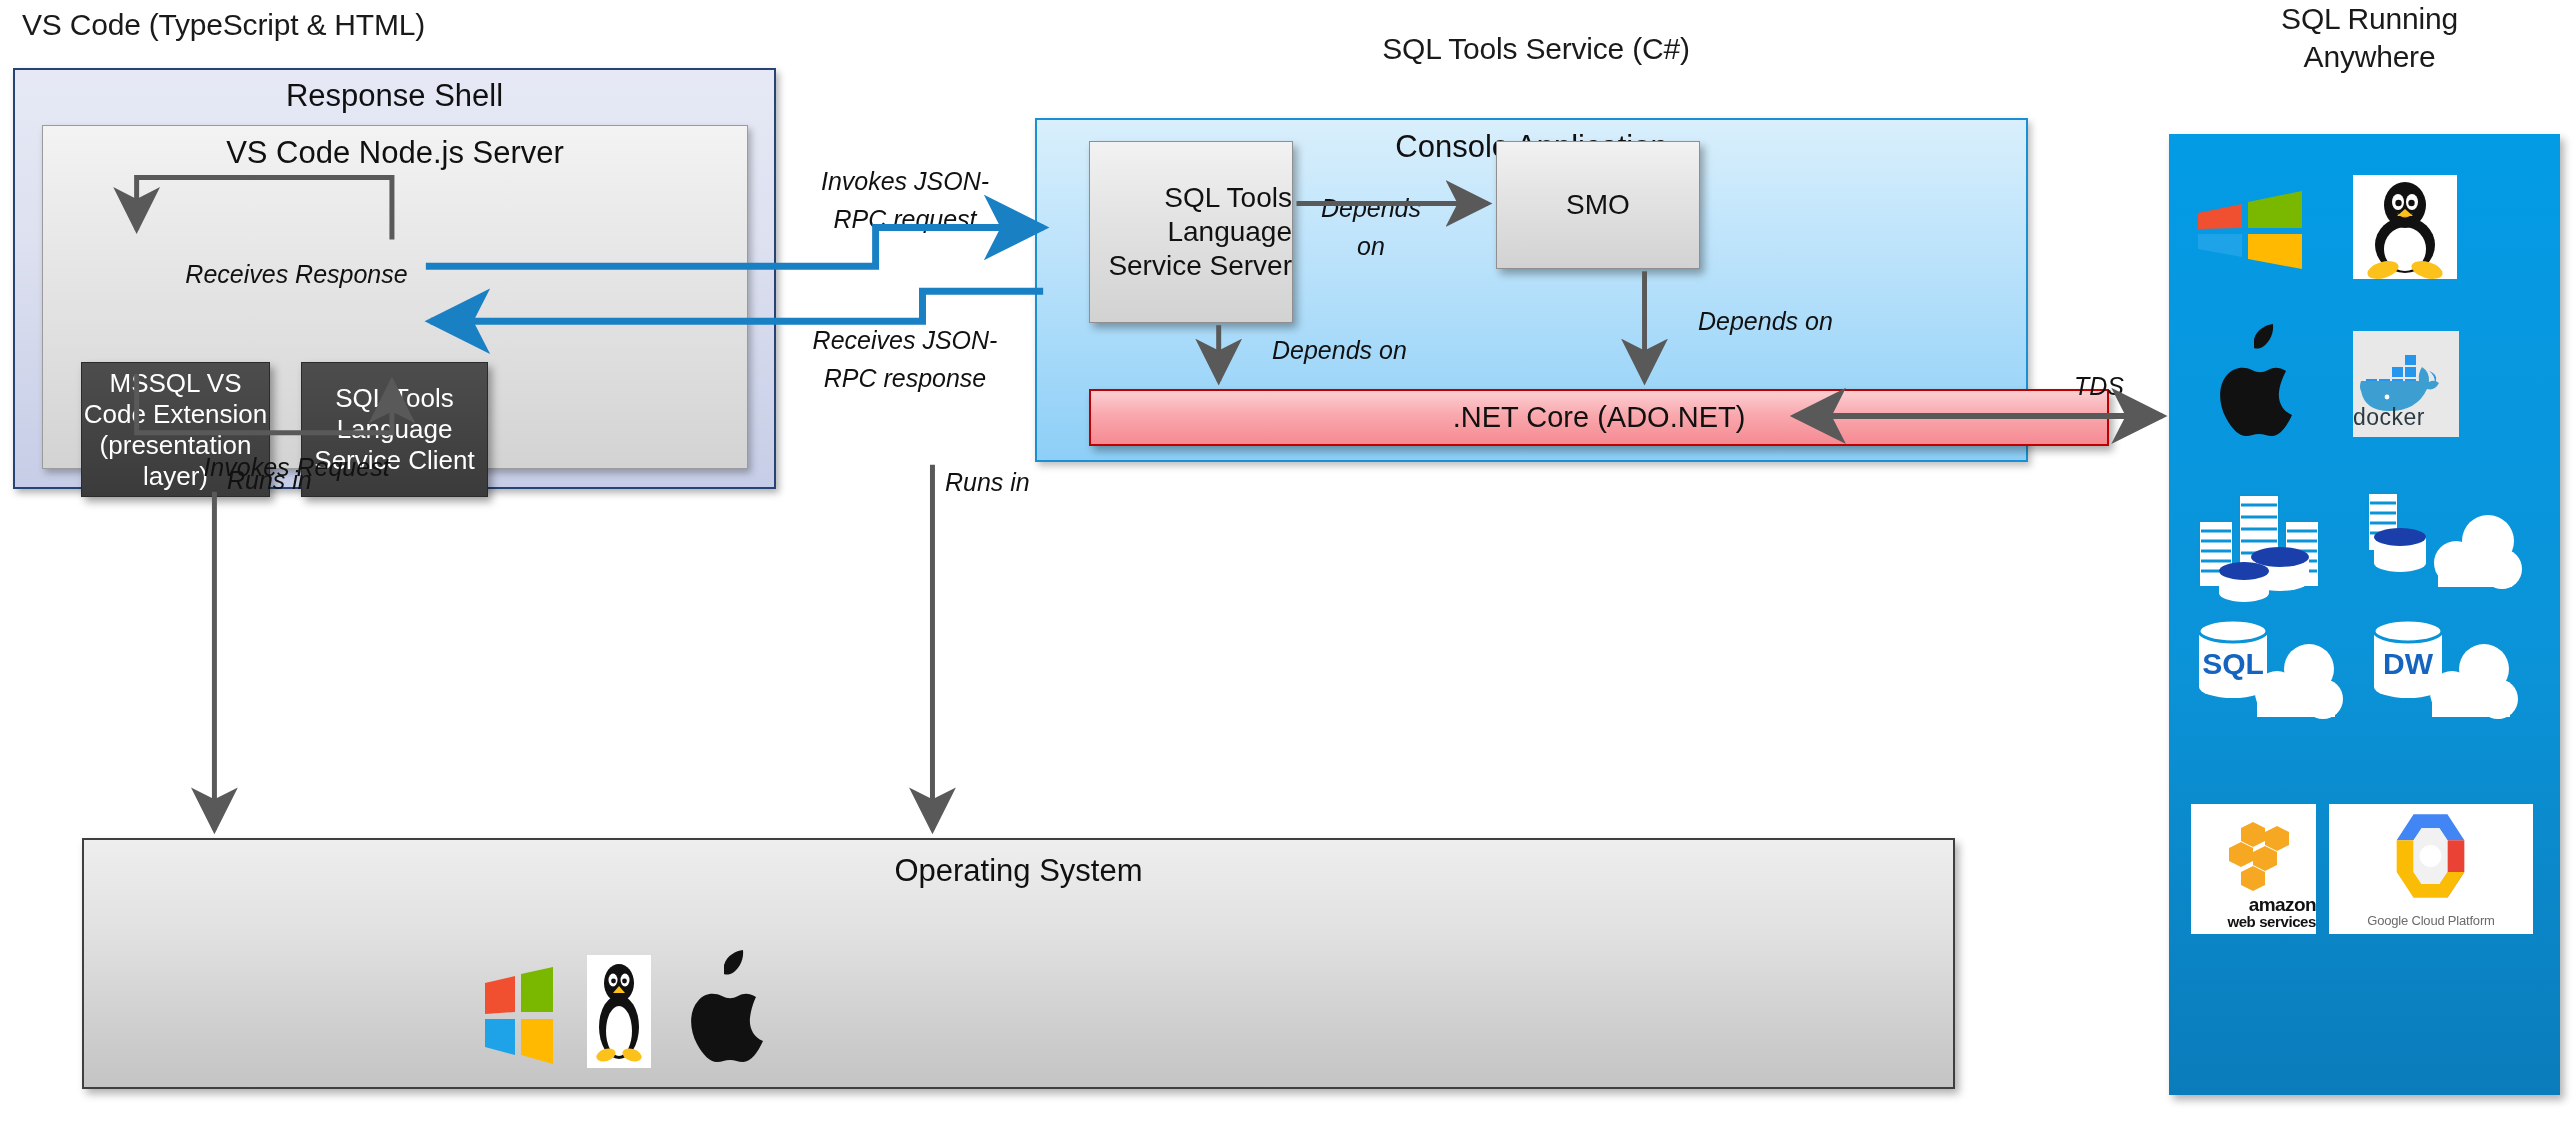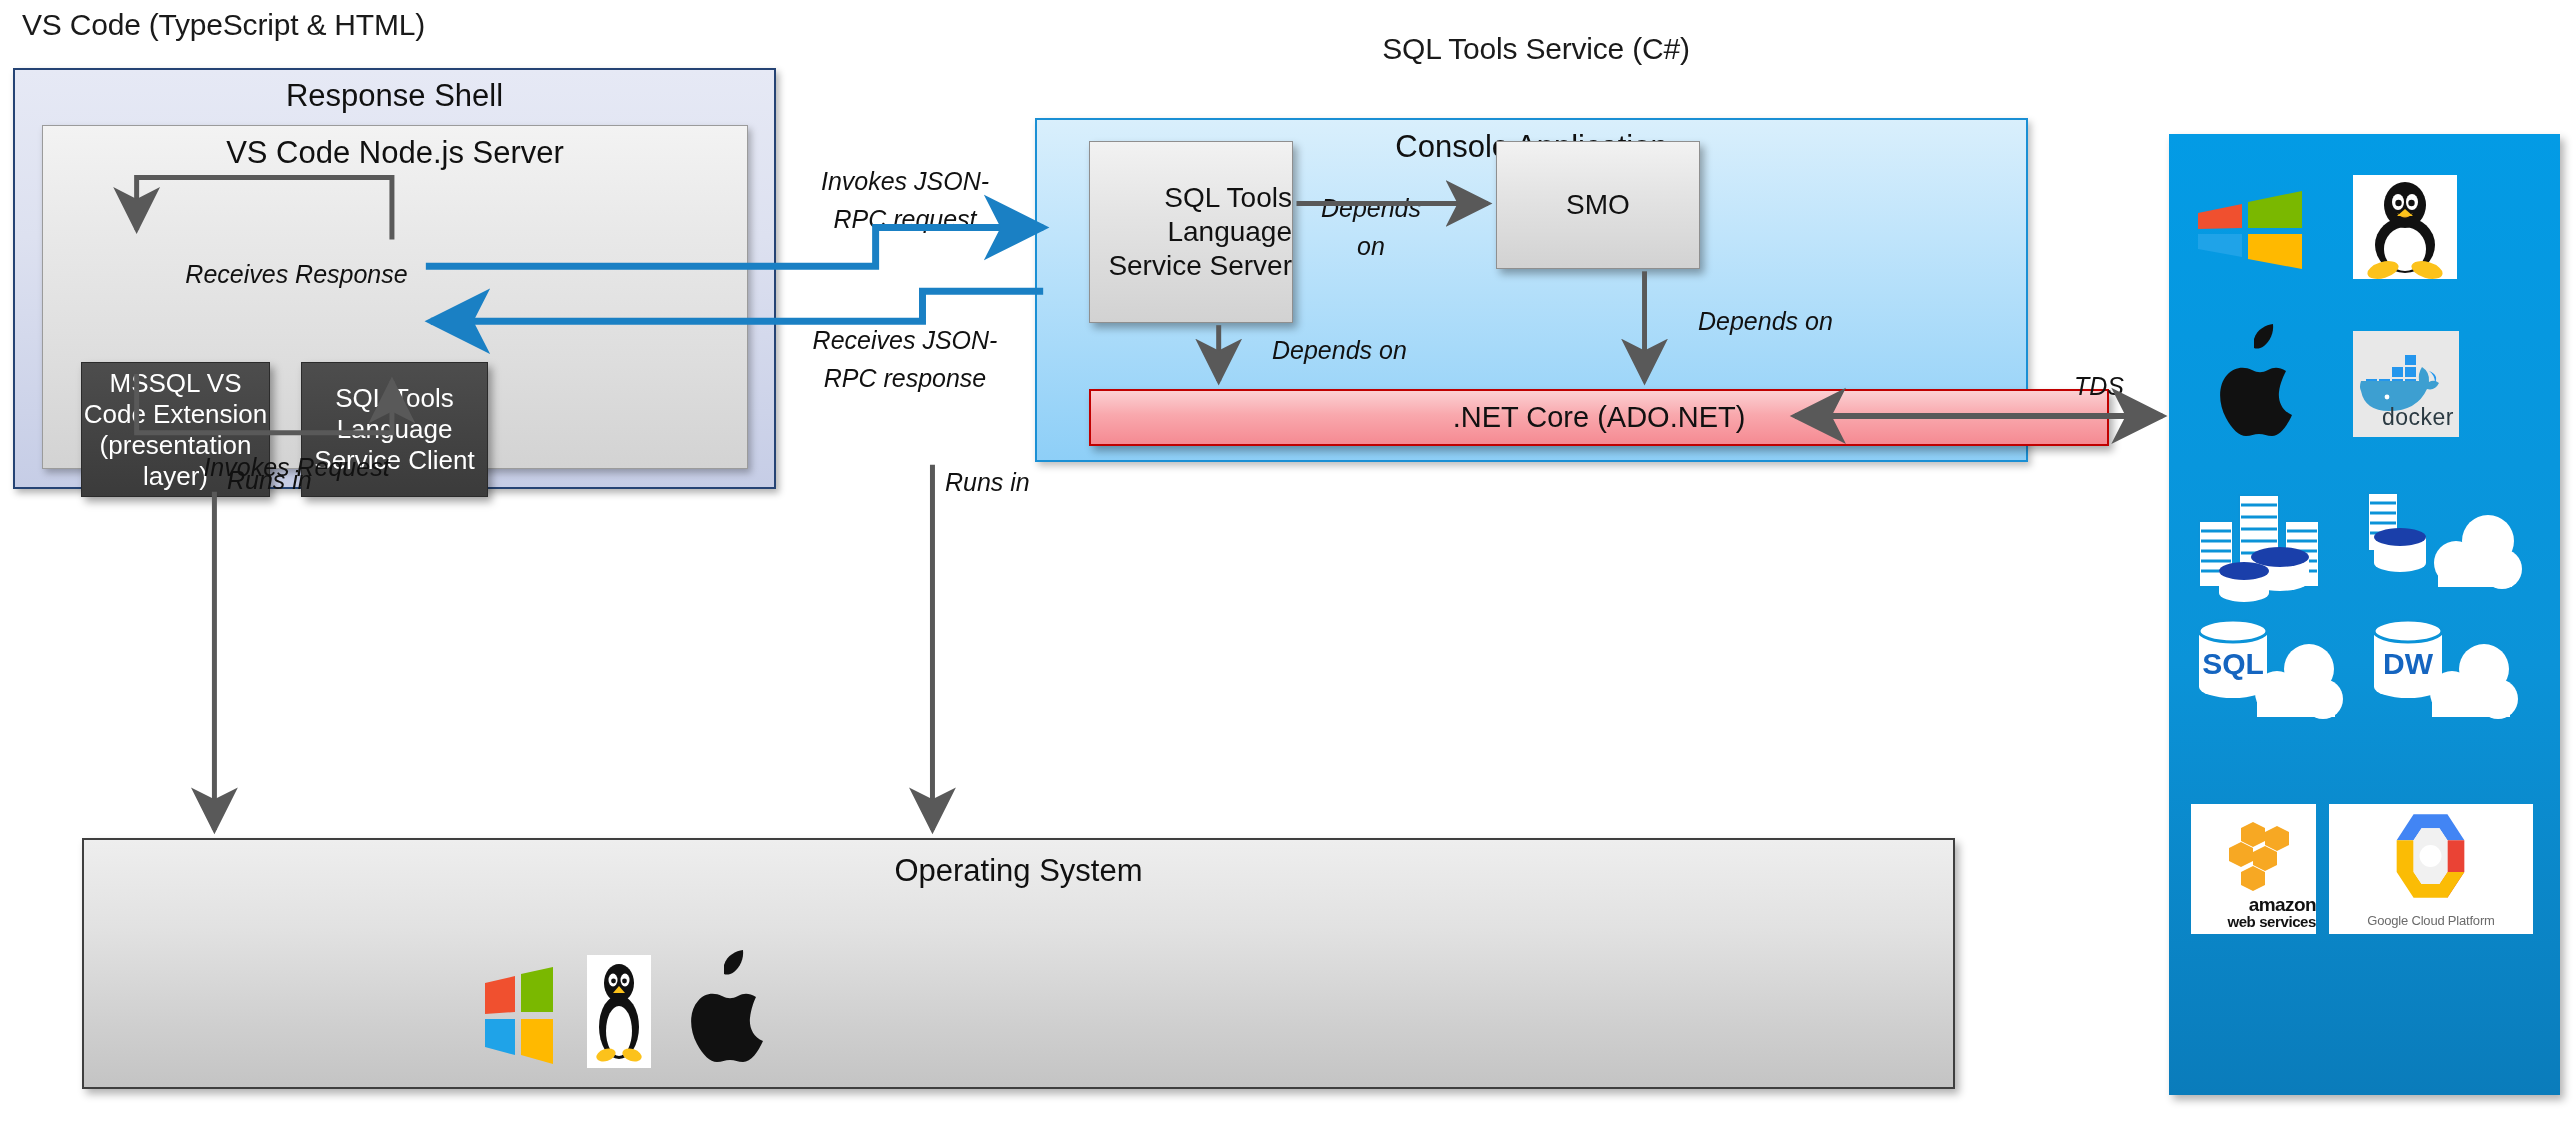--- a/index.html
+++ b/index.html
@@ -76,32 +76,34 @@
   
   .tile{position:absolute;}
   .tile.white{background:#ffffff;}
   .tile.grey{background:#e8e8e8;}
   .ico{position:absolute;left:0;top:0;width:100%;height:100%;}
   .aws-txt{position:absolute;left:0;bottom:4px;width:100%;text-align:right;
            font-size:19px;font-weight:bold;line-height:17px;color:#111;letter-spacing:-0.6px;}
   .aws-txt small{display:block;font-size:15px;letter-spacing:-0.4px;}
   .gcp-txt{position:absolute;left:0;bottom:6px;width:100%;text-align:center;
            font-size:13px;color:#6b6b6b;letter-spacing:-0.2px;}
-  .docker-txt{position:absolute;left:0;bottom:6px;width:100%;text-align:center;
-           font-size:23px;color:#2b3a42;letter-spacing:0.5px;padding-left:12px;}
+  .docker-txt{position:absolute;left:0;bottom:6px;width:100%;text-align:left;
+           font-size:23px;color:#2b3a42;letter-spacing:0.5px;}
 </style>
 </head>
 <body>
 
 <div class="canvas">
 
   <div class="caption" style="left:14px;top:6px;width:419px;">VS Code (TypeScript &amp; HTML)</div>
 
   <div class="caption" style="left:1217px;top:30px;width:638px;">SQL Tools Service (C#)</div>
 
+  <div class="caption" style="left:2234px;top:0px;width:271px;white-space:pre-line;">SQL Running
+Anywhere</div>
 
   <div class="panel" id="electron-shell">
     <div class="panel-title" style="top:8px;">Response Shell</div>
 
     <div id="nodejs-server">
       <div class="panel-title" style="top:9px;">VS Code Node.js Server</div>
 
       <div class="darkbox" id="mssql-ext">
         <span>MSSQL VS Code Extension (presentation layer)</span>
       </div>

